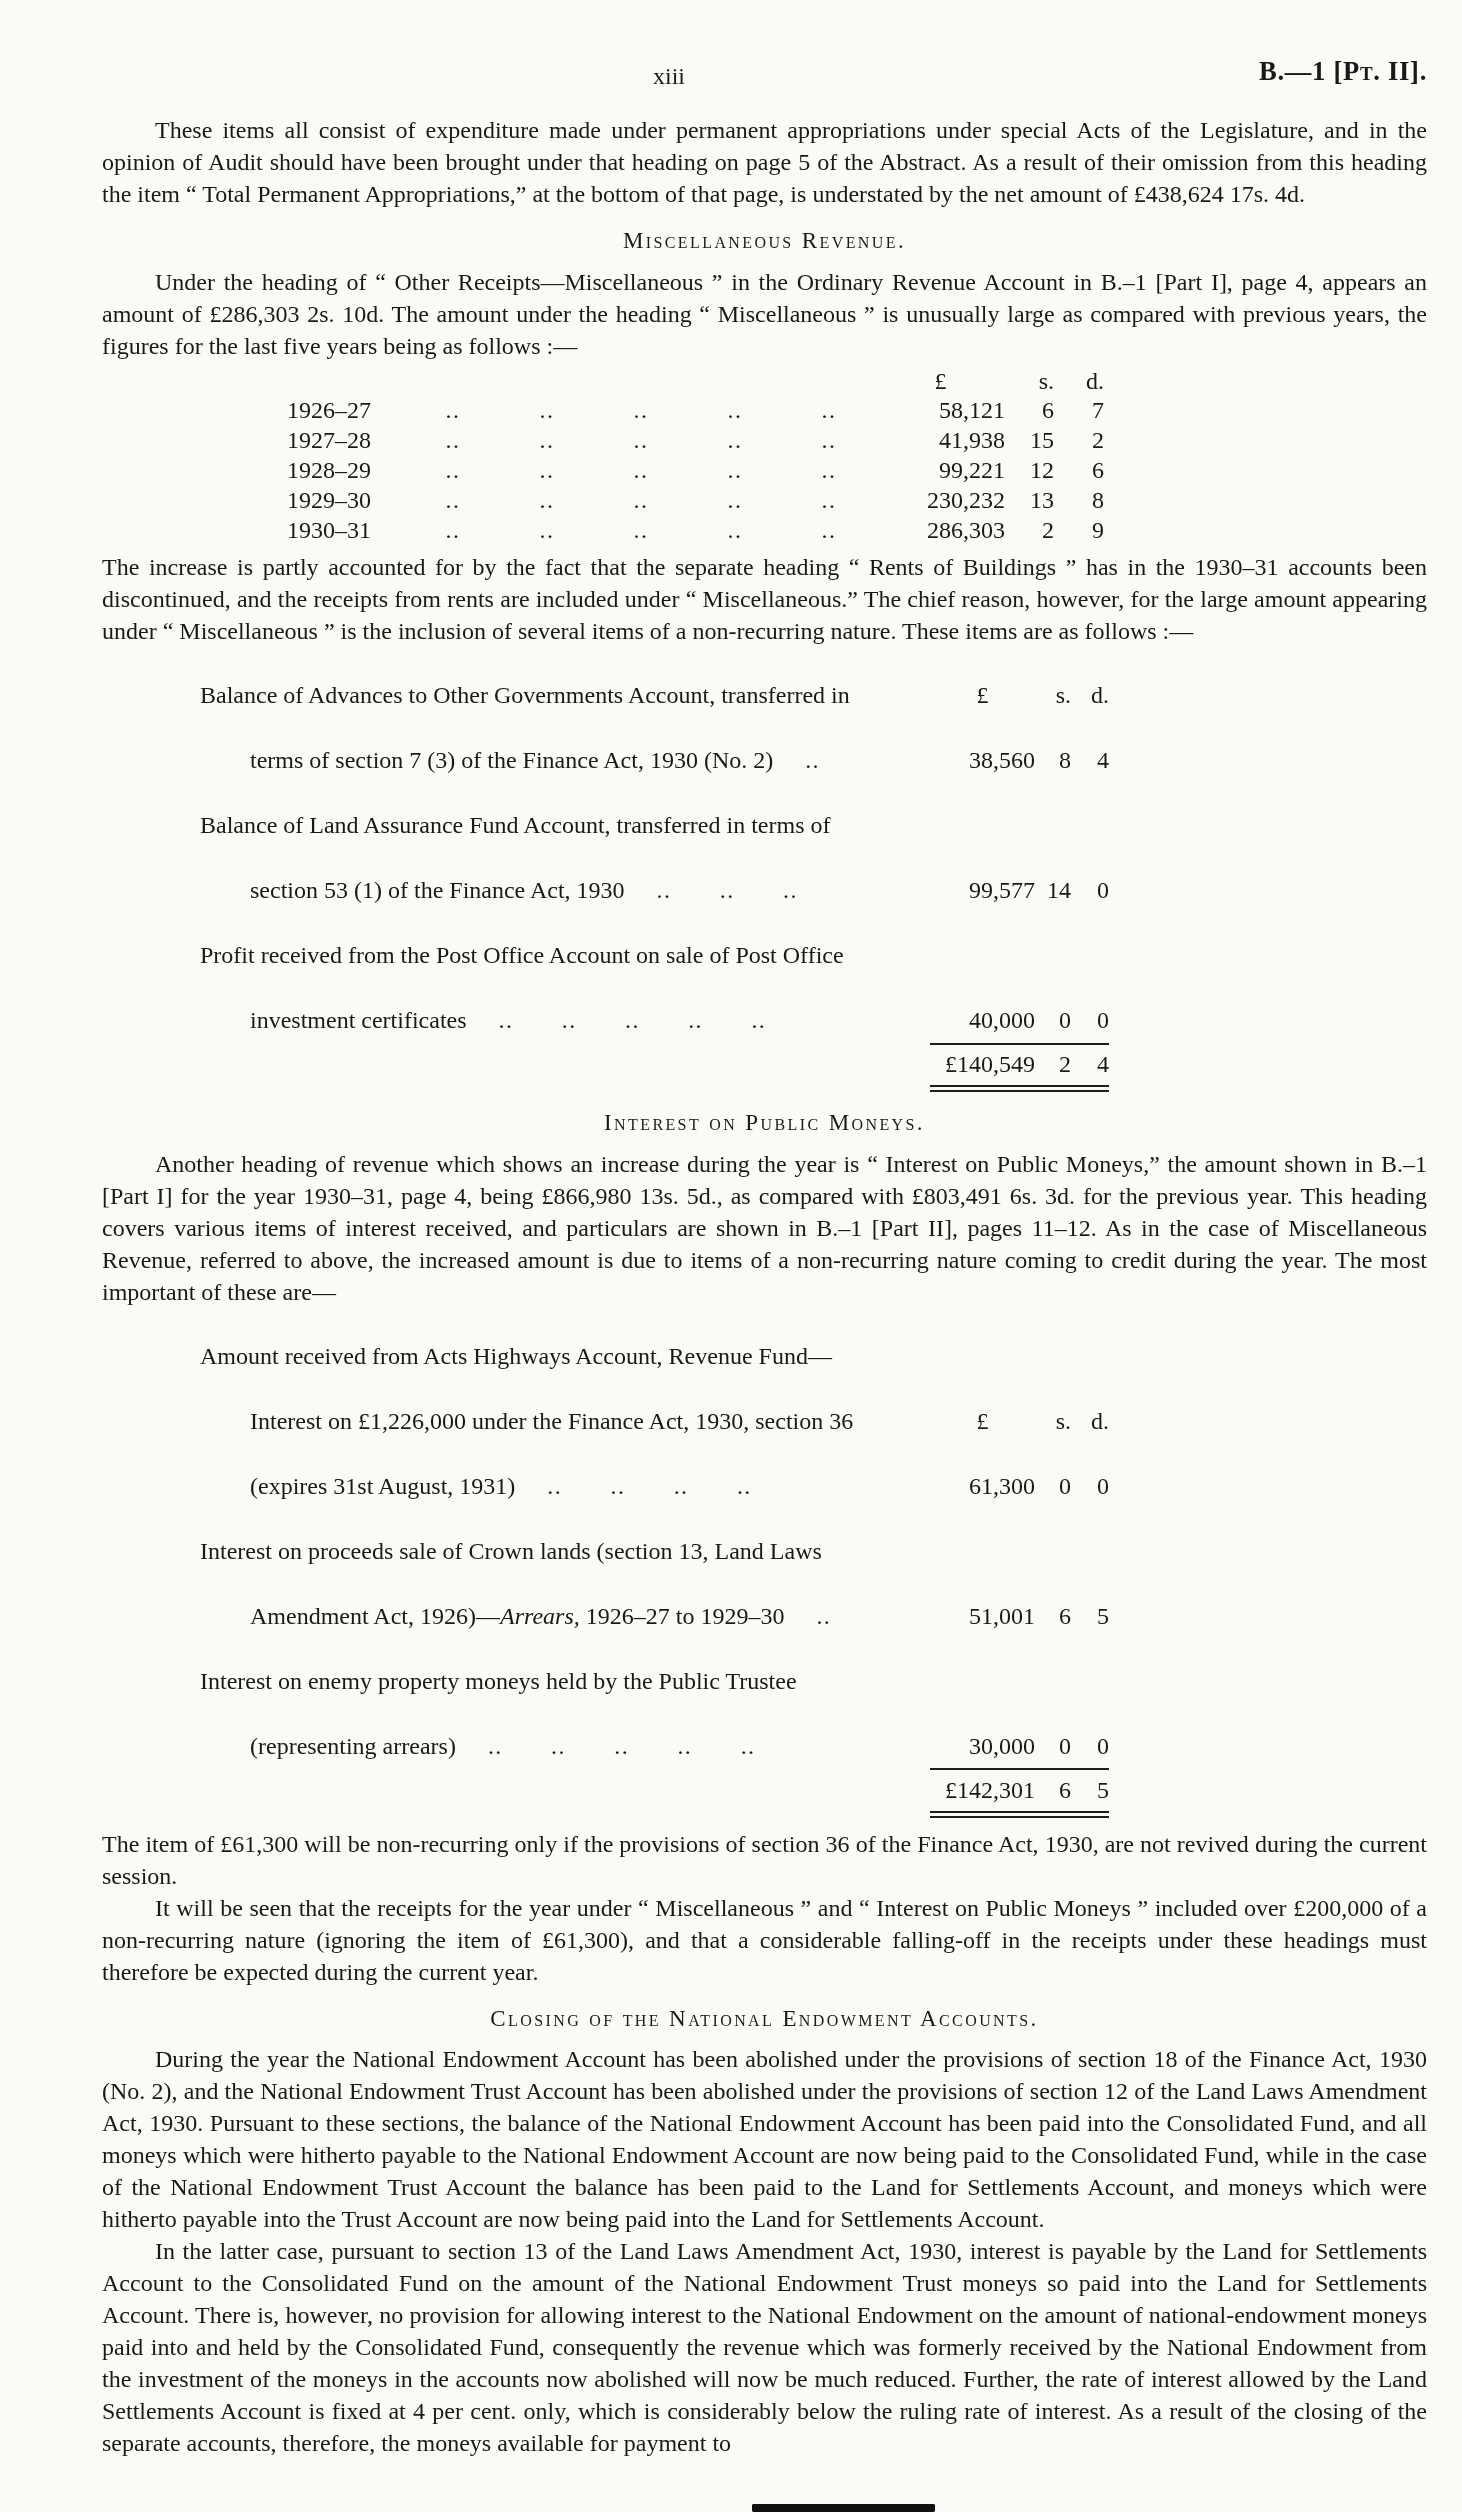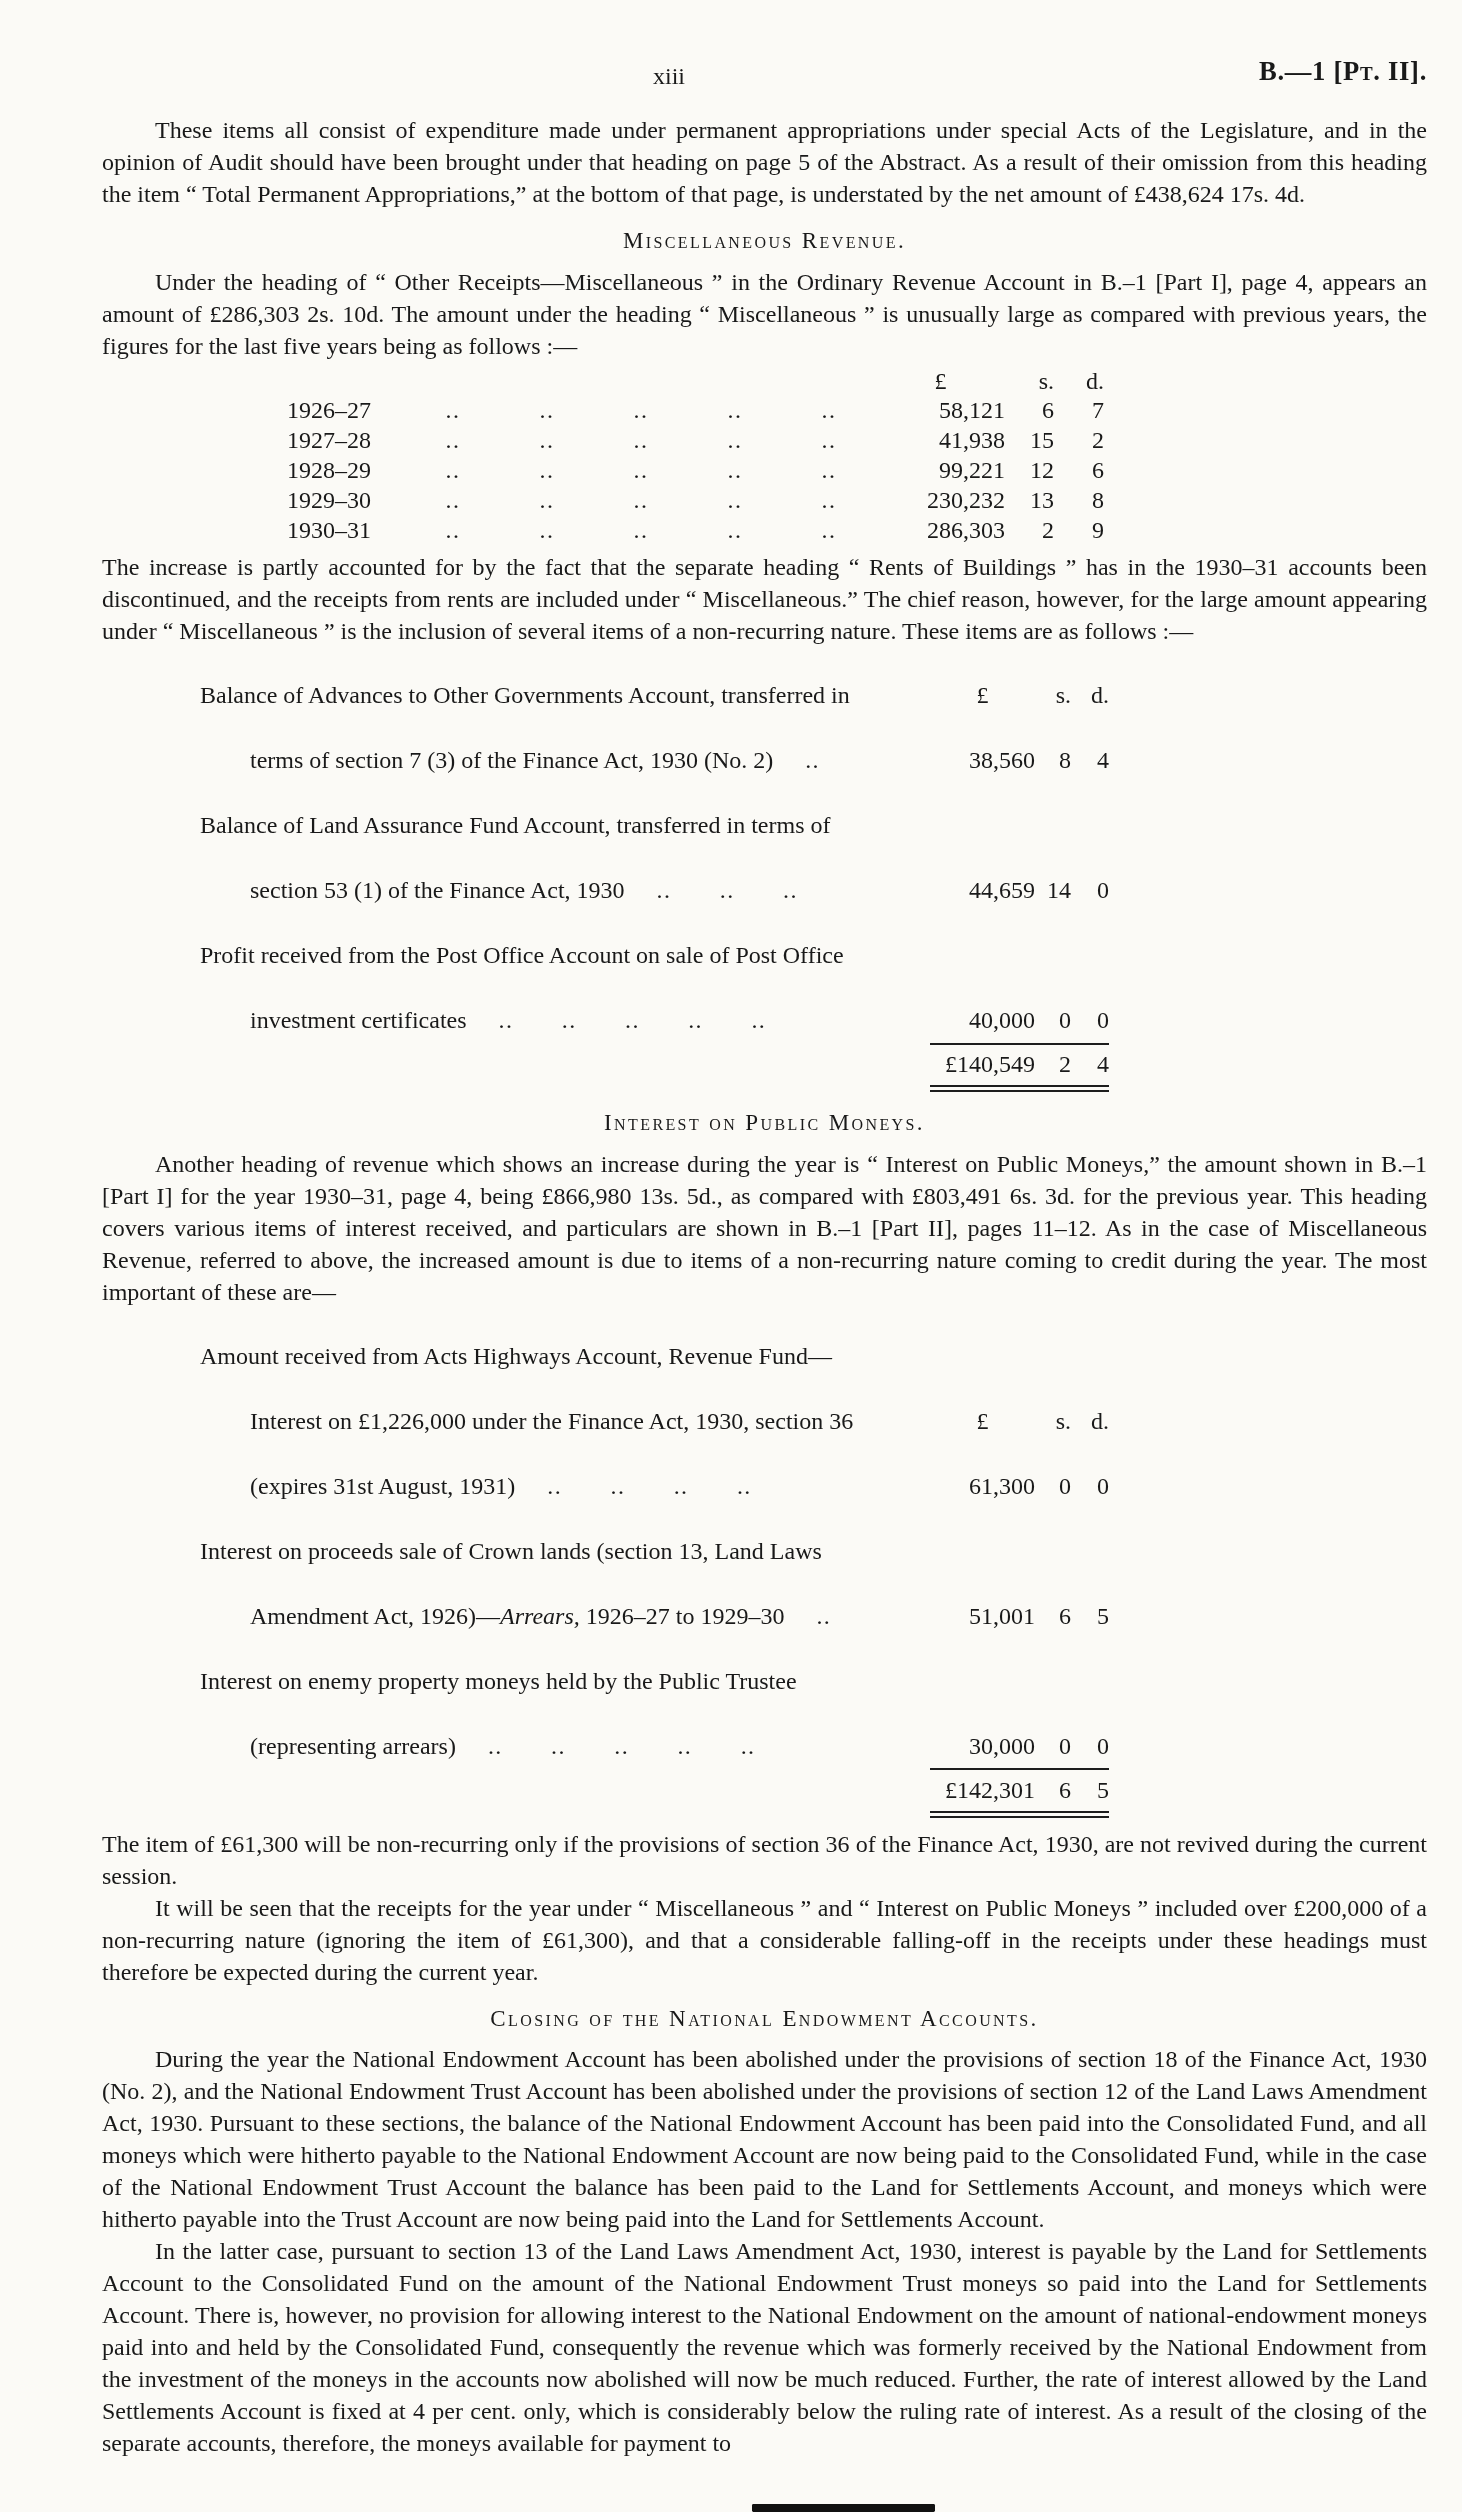--- a/index.html
+++ b/index.html
@@ -159,21 +159,21 @@
         <div class="d">4</div>
       </div>
       <div class="irow">
         <div class="desc"><span>Balance of Land Assurance Fund Account, transferred in terms of</span></div>
         <div class="pounds"></div>
         <div class="s"></div>
         <div class="d"></div>
       </div>
       <div class="irow">
         <div class="desc ind"><span>section 53 (1) of the Finance Act, 1930</span><span class="dots">.. .. ..</span></div>
-        <div class="pounds">44,659</div>
+        <div class="pounds">99,577</div>
         <div class="s">14</div>
         <div class="d">0</div>
       </div>
       <div class="irow">
         <div class="desc"><span>Profit received from the Post Office Account on sale of Post Office</span></div>
         <div class="pounds"></div>
         <div class="s"></div>
         <div class="d"></div>
       </div>
       <div class="irow">

